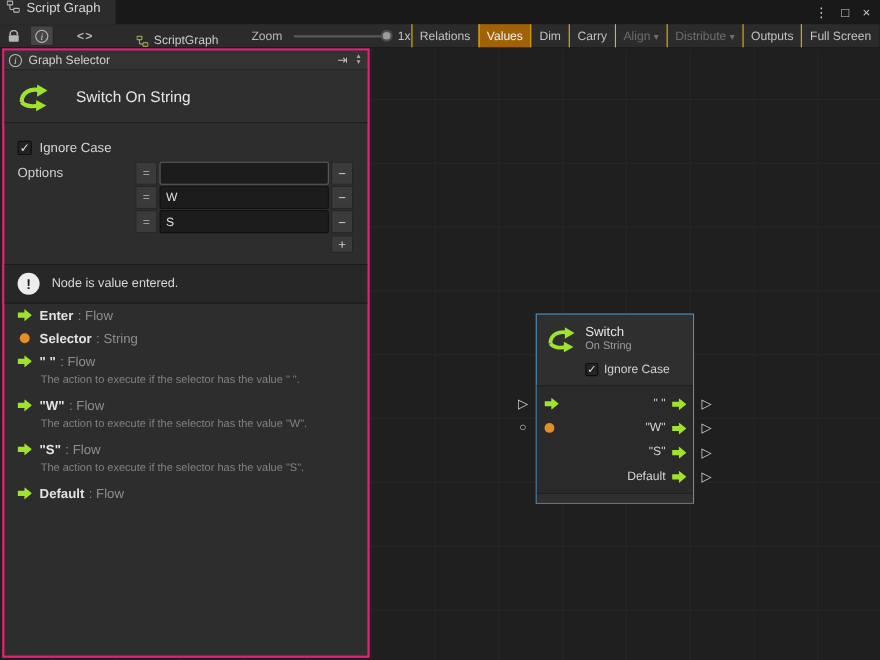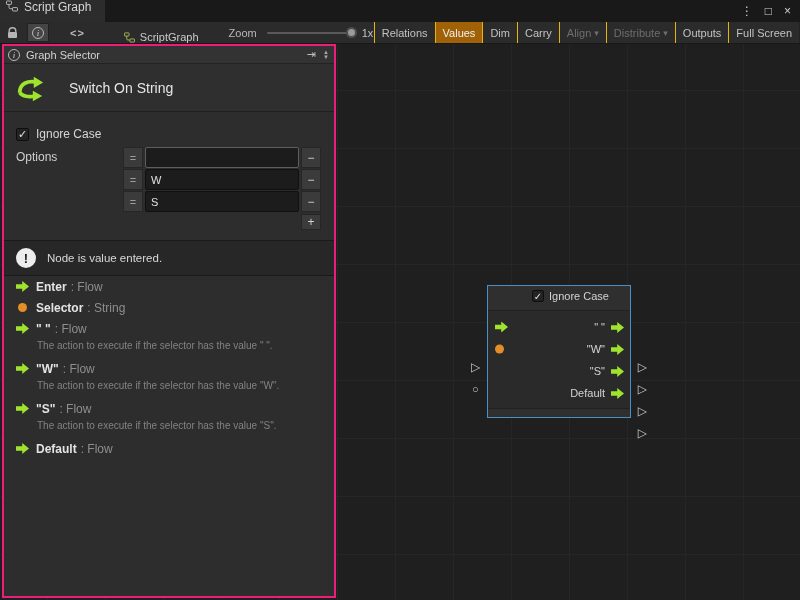--- a/index.html
+++ b/index.html
@@ -156,20 +156,36 @@
 <div class="canvas">
 
   <div class="node">
     <span class="conn l1">▷</span>
     <span class="conn l2 circ">○</span>
     <span class="conn r1">▷</span>
     <span class="conn r2">▷</span>
     <span class="conn r3">▷</span>
     <span class="conn r4">▷</span>
 
+    <div class="node-header">
+      <span class="switch-ic">
+        <svg width="28" height="28" viewBox="0 0 32 32">
+          <g fill="none" stroke="currentColor" stroke-width="4">
+            <path d="M5 21 C5 11 14 8 22 9.5"></path>
+            <path d="M5 21 C8 25 15 26 21 24.5"></path>
+          </g>
+          <path d="M20 4 L30 10 L20 16 Z" fill="currentColor"></path>
+          <path d="M19 19 L29 24.5 L19 30 Z" fill="currentColor"></path>
+        </svg>
+      </span>
+      <div>
+        <div class="node-title">Switch</div>
+        <div class="node-sub">On String</div>
+      </div>
+    </div>
     <div class="node-check">
       <span class="checkbox">
         <span>✓</span>
       </span>
       <span>Ignore Case</span>
     </div>
     <div class="node-ports">
       <div class="nport">
         <span class="inleft flow-arrow">
           <svg width="13" height="11" viewBox="0 0 13 11">

